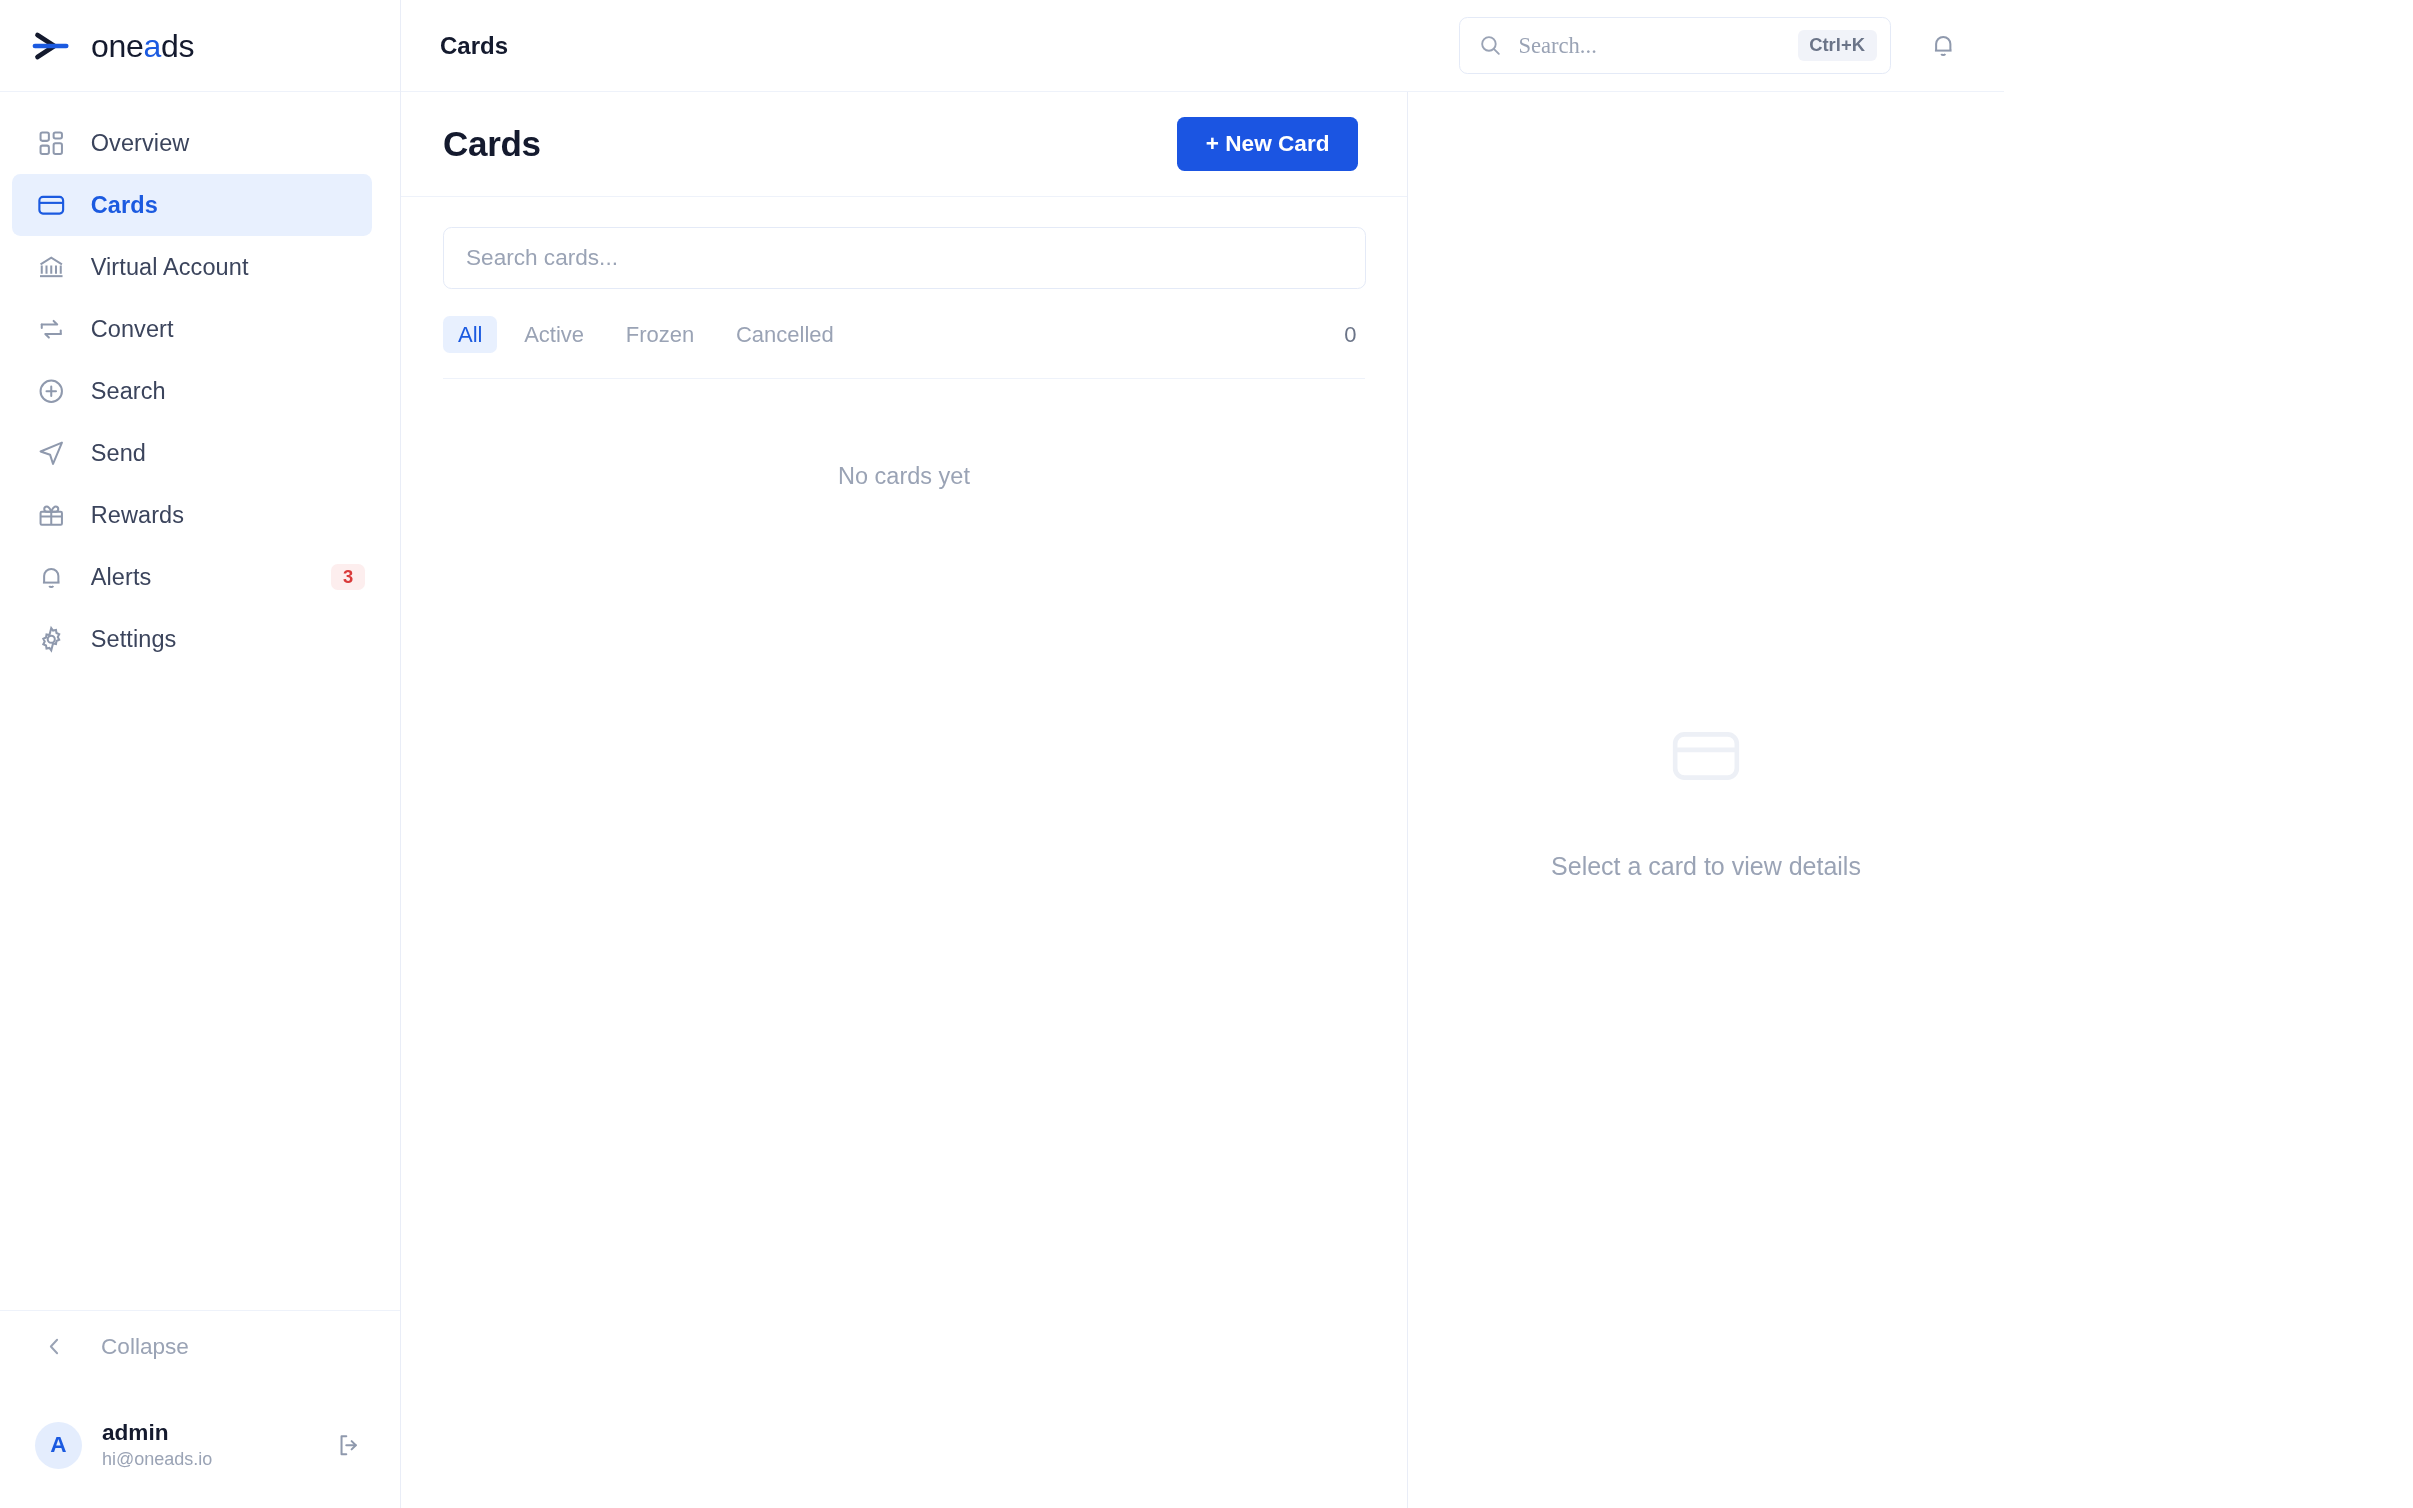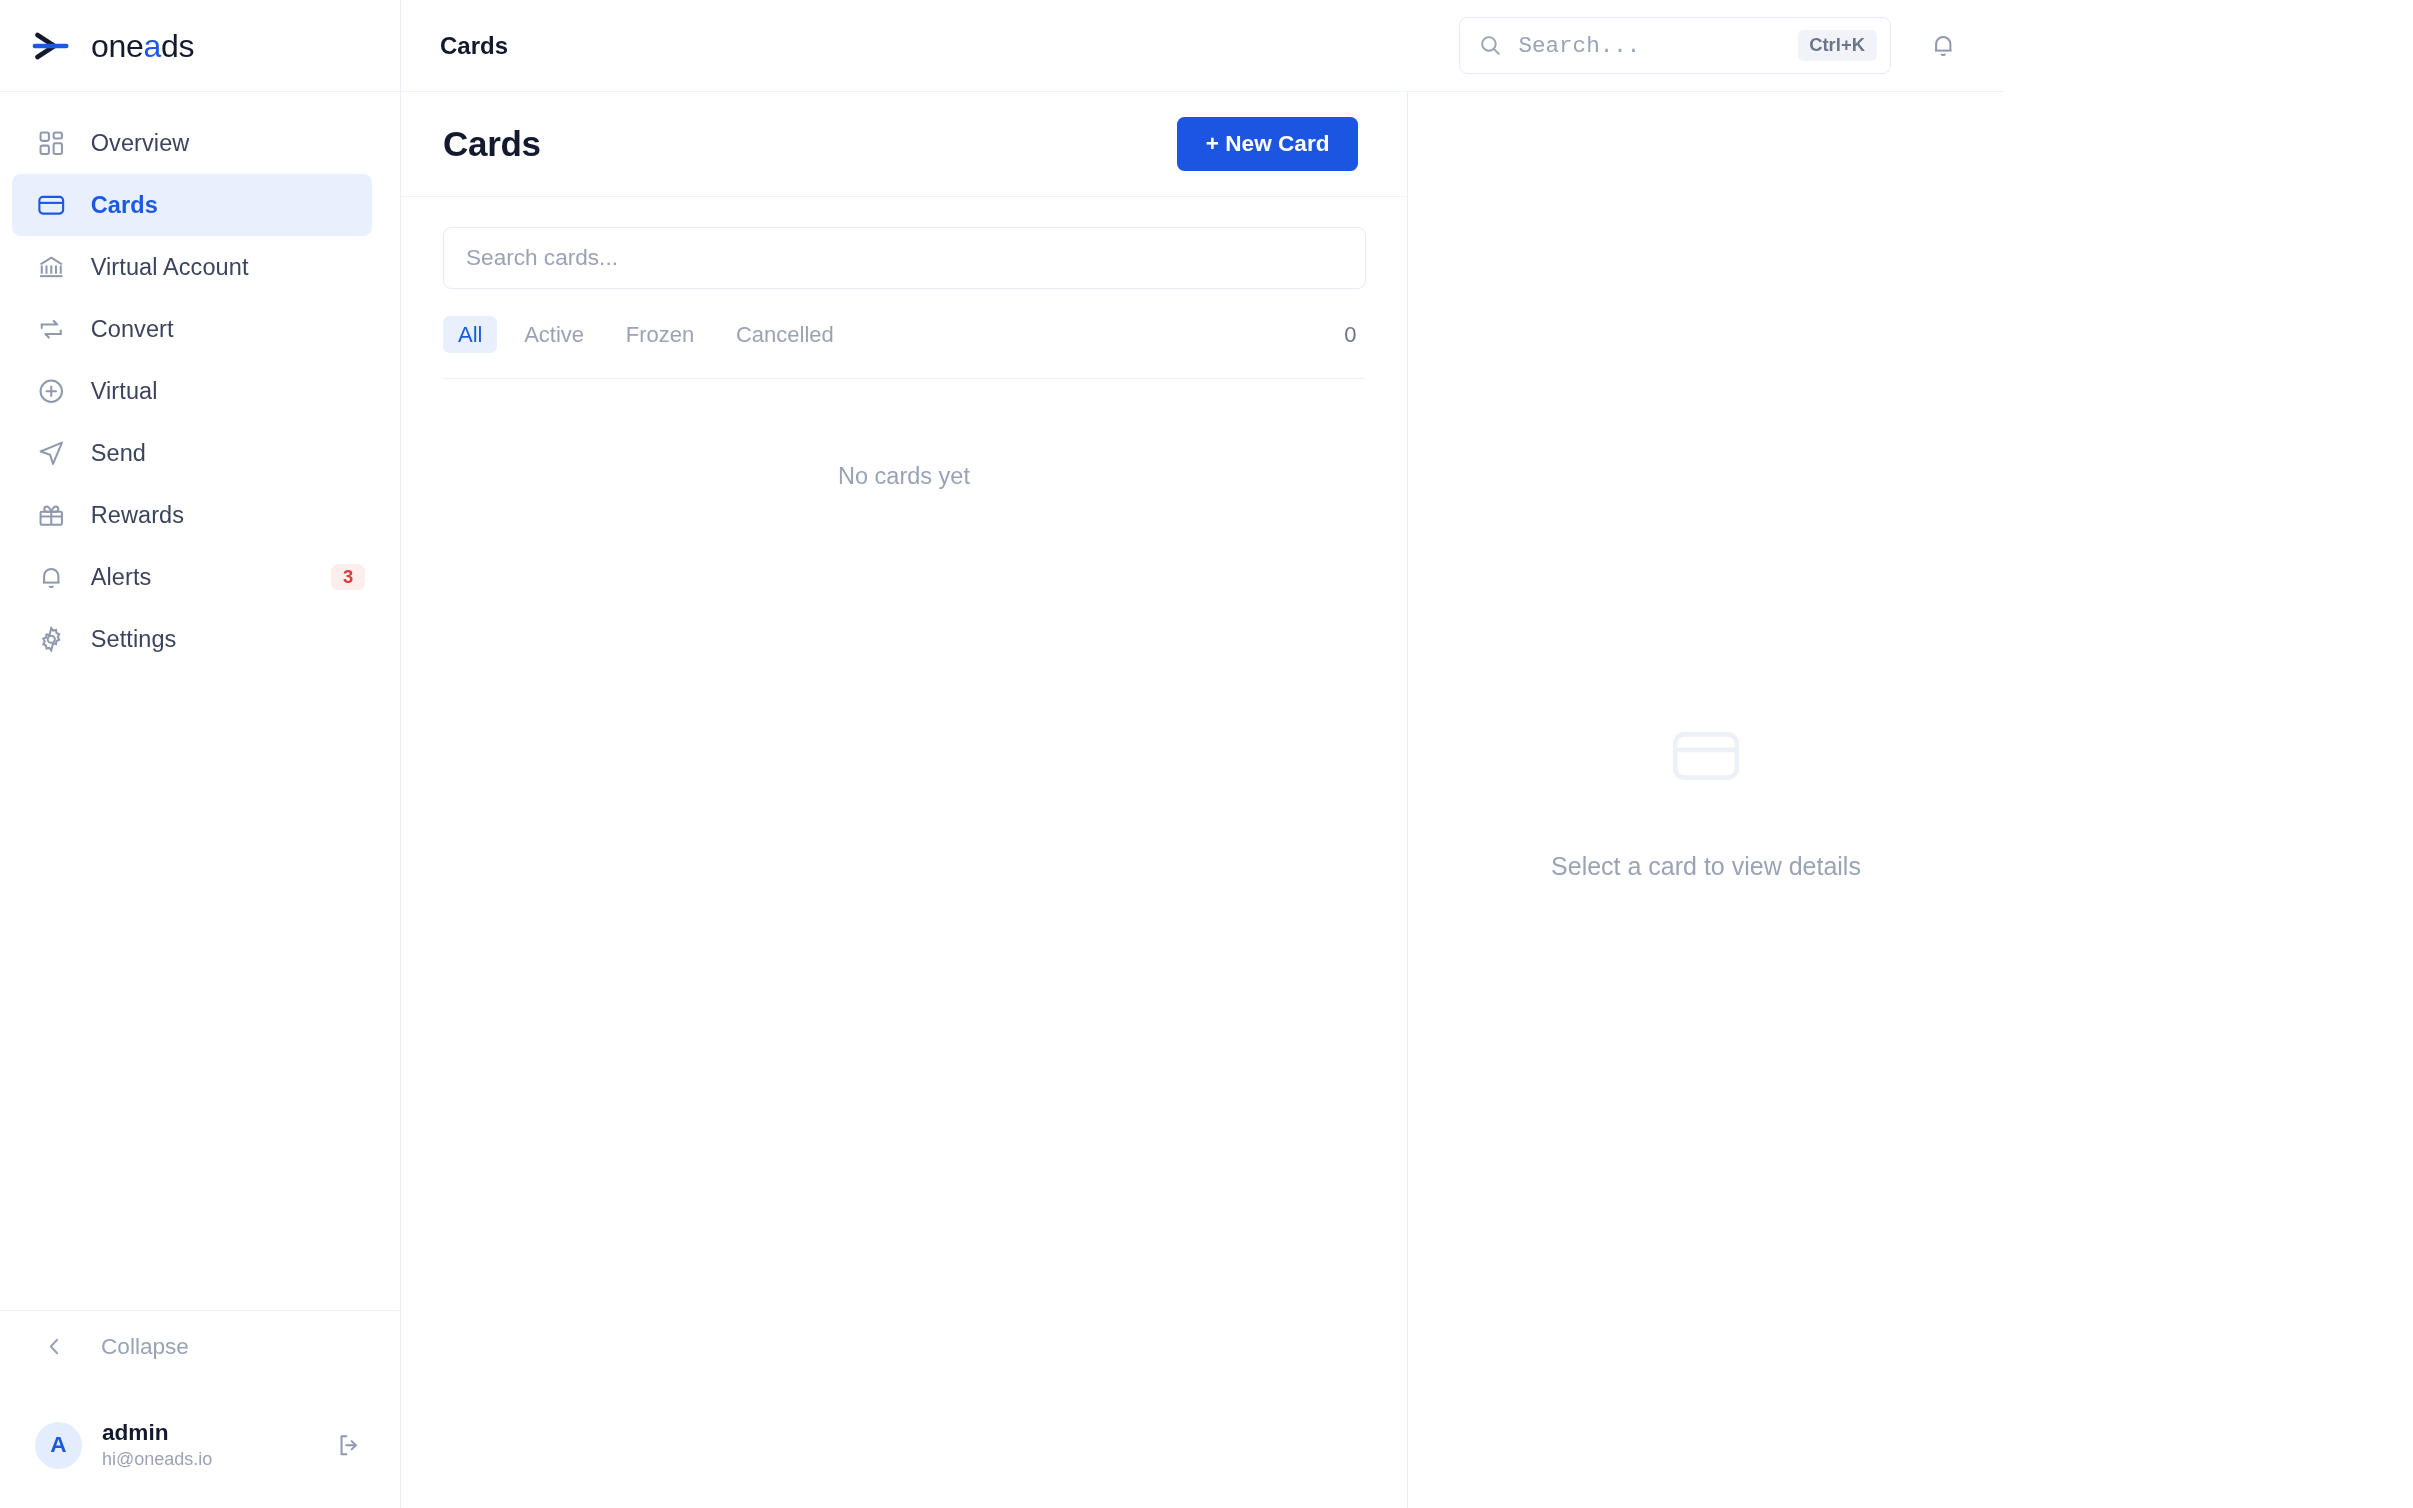--- a/index.html
+++ b/index.html
@@ -103,21 +103,21 @@
   .topbar-right { margin-left: auto; display: flex; align-items: center; gap: 30px; }
   .search-wrap {
     width: 432px; height: 57px;
     border: 1.7px solid #e4eaf7; border-radius: 8.4px;
     display: flex; align-items: center; gap: 15px;
     padding: 0 13.4px 0 18.4px; background: #fff;
   }
   .search-input {
     border: 0; outline: 0; flex: 1 1 auto;
     font-size: 22.6px; color: #ef4444; background: transparent;
-    font-family: Liberation Mono, monospace; min-width: 0;
+    font-family: Liberation Serif, serif; min-width: 0;
   }
   .search-input::placeholder { color: #9aa3b5; }
   .kbd {
     background: #f1f3f9; color: #6b7488;
     font-size: 18.4px; font-weight: 700;
     border-radius: 5.9px; padding: 6.7px 11.7px; line-height: 1;
     white-space: nowrap;
   }
   .bell-btn {
     width: 44px; height: 44px; color: #8f99ad; cursor: pointer;
@@ -250,21 +250,21 @@
         <span class="ni-label">Convert</span>
       </div>
 
       <div class="nav-item">
         <span class="ni-icon">
           <svg width="28.5" height="28.5" viewBox="0 0 24 24" fill="none" stroke="currentColor" stroke-width="1.7">
             <circle cx="12" cy="12" r="9"></circle>
             <path d="M12 8v8M8 12h8" stroke-linecap="round"></path>
           </svg>
         </span>
-        <span class="ni-label">Virtual</span>
+        <span class="ni-label">Search</span>
       </div>
 
       <div class="nav-item">
         <span class="ni-icon">
           <svg width="28.5" height="28.5" viewBox="0 0 24 24" fill="none" stroke="currentColor" stroke-width="1.7" stroke-linejoin="round">
             <path d="M21 3 L3 10.5 L11 13.2 L13.5 21 Z"></path>
           </svg>
         </span>
         <span class="ni-label">Send</span>
       </div>

